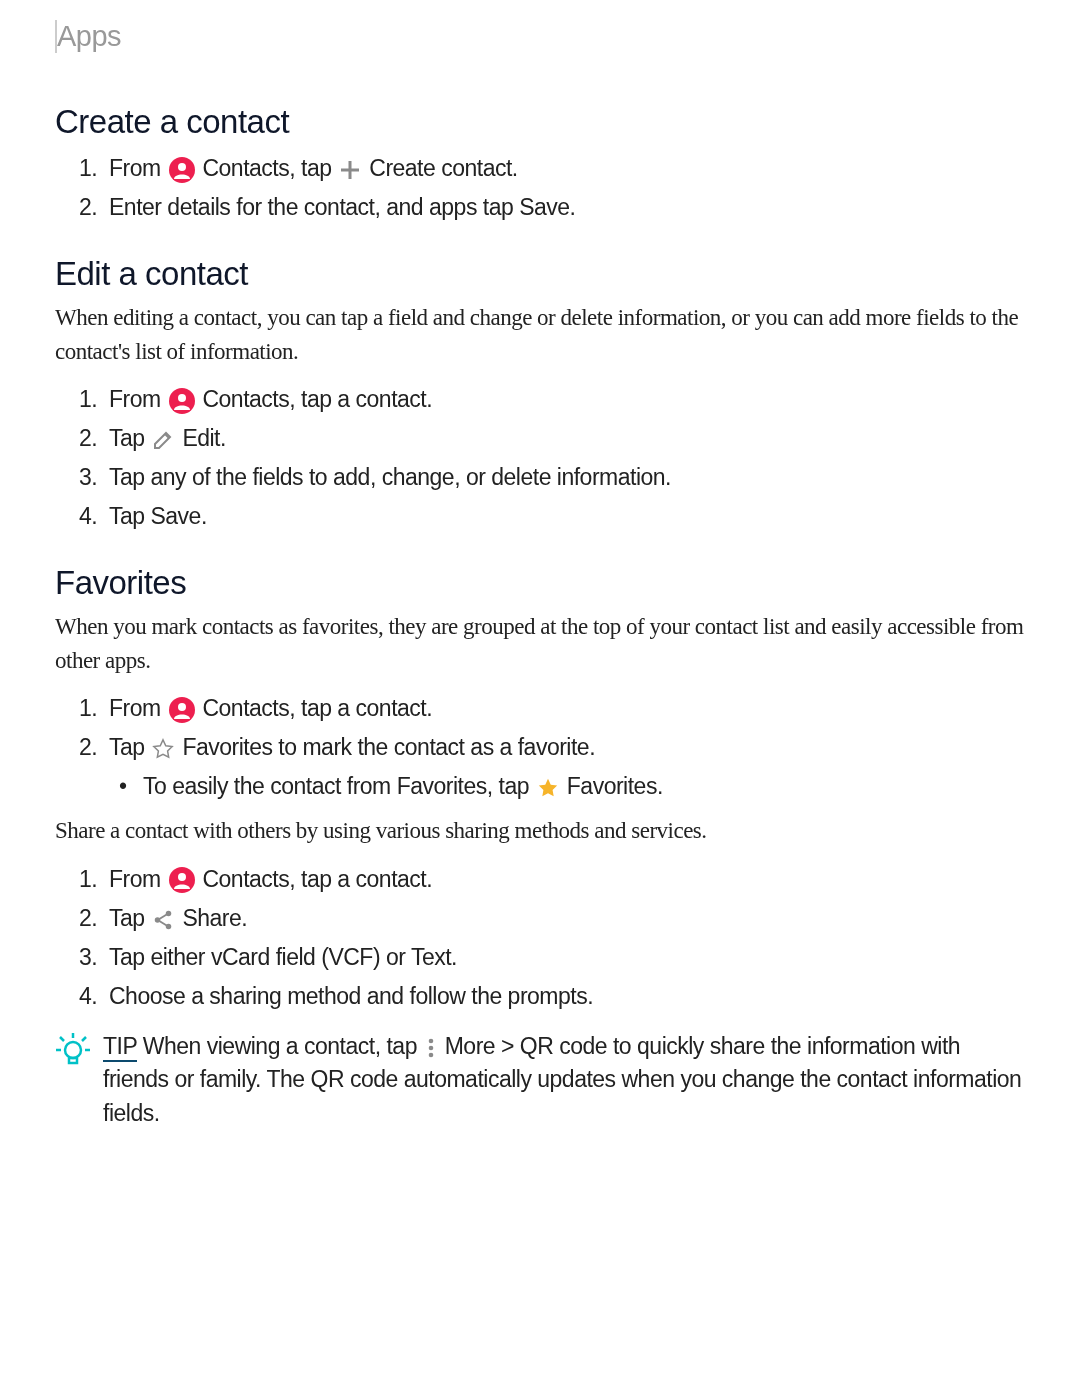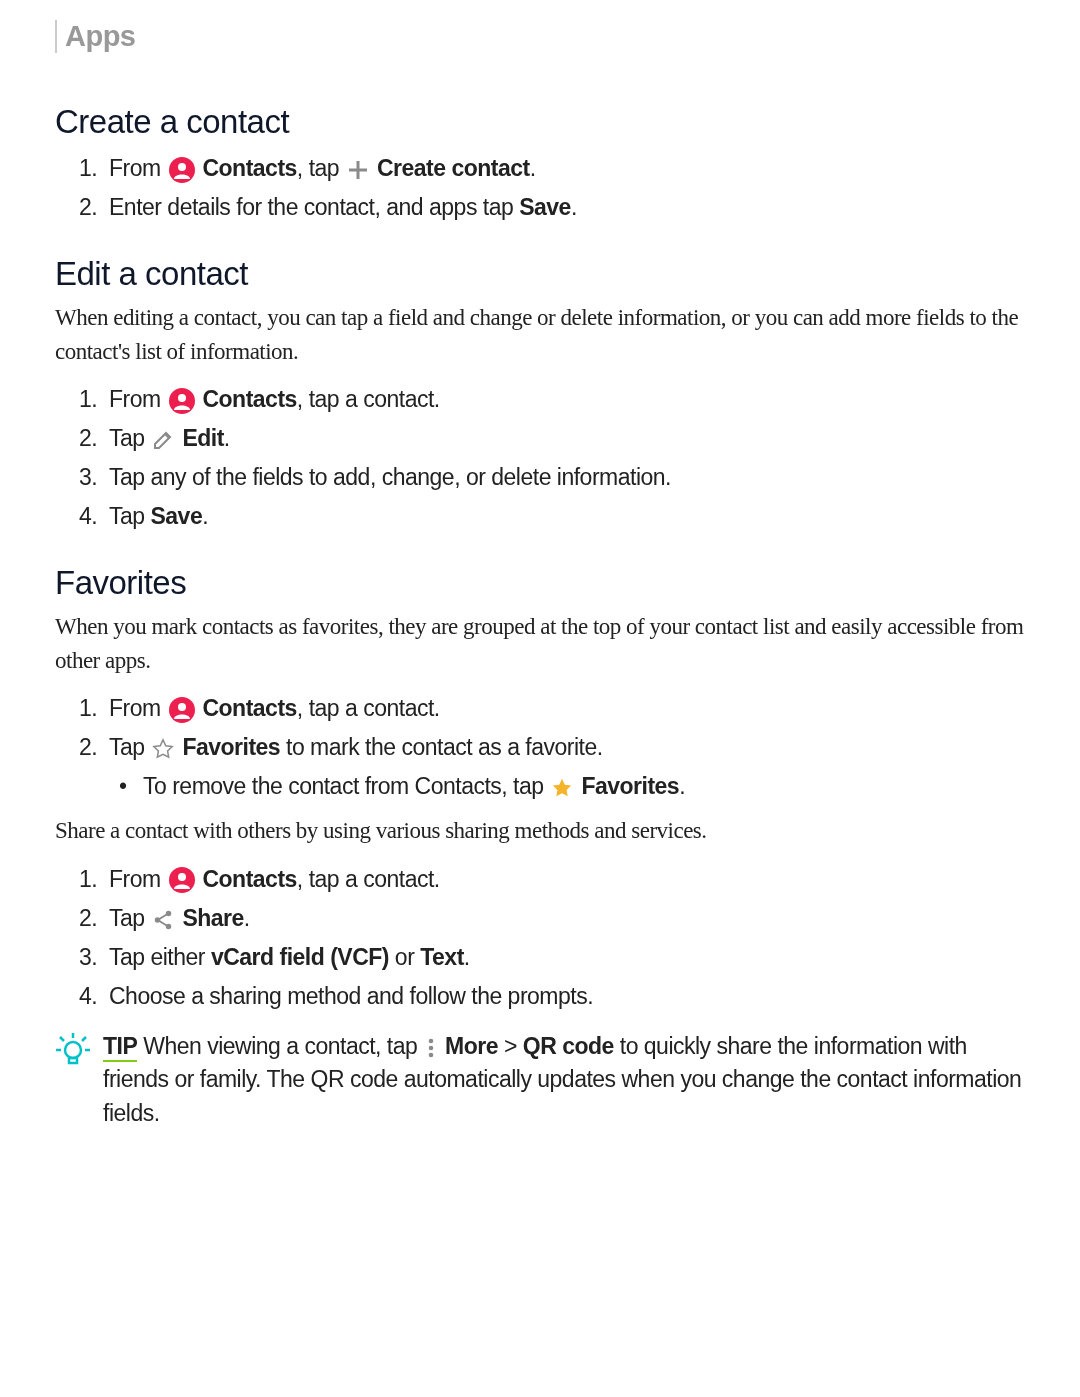--- a/index.html
+++ b/index.html
@@ -11,23 +11,23 @@
     background: #fff;
     color: #222;
     letter-spacing: -0.5px;
   }
   .page {
     padding: 20px 55px 50px 55px;
   }
   .breadcrumb {
     color: #999;
     font-size: 29px;
-    font-weight: 700;
+    font-weight: 400;
     border-left: 2px solid #ccc;
-    padding-left: 8px;
+    padding-left: 0;
     margin-bottom: 50px;
   }
   h2 {
     font-size: 33px;
     font-weight: 400;
     margin: 28px 0 8px 0;
     color: #0f172a;
   }
   p.desc {
     font-size: 23px;
@@ -65,39 +65,39 @@
   }
   .icon {
     display: inline-block;
     vertical-align: middle;
     margin: 0 2px;
   }
   .icon svg {
     display: block;
   }
   strong, .bold {
-    font-weight: 700;
+    font-weight: 400;
   }
   .tip-box {
     display: flex;
     gap: 12px;
     margin: 14px 0 0 0;
     align-items: flex-start;
   }
   .tip-icon {
     flex: 0 0 auto;
     margin-top: 2px;
   }
   .tip-text {
     font-size: 23px;
     line-height: 1.45;
   }
   .tip-text .tip-label {
-    font-weight: 700;
-    border-bottom: 2px solid #84cc16;
+    font-weight: 400;
+    border-bottom: 2px solid #0c4a6e;
     padding-bottom: 1px;
   }
 </style>
 </head>
 <body>
 
 <div class="page">
 
   <div class="breadcrumb">Apps</div>
 
@@ -149,21 +149,21 @@
             <circle cx="13" cy="10" r="4" fill="#fff"></circle>
             <path d="M5 22 C5 16 21 16 21 22 Z" fill="#fff"></path>
           </svg></span> <strong>Contacts</strong><span>, tap a contact.</span>
     </li>
     <li>
       <span>Tap </span><span class="icon"><svg width="22" height="22" viewBox="0 0 24 24">
             <path d="M12 2 L15 8.5 L22 9.3 L17 14.1 L18.2 21 L12 17.8 L5.8 21 L7 14.1 L2 9.3 L9 8.5 Z" fill="none" stroke="#8a8a8a" stroke-width="1.6"></path>
           </svg></span> <strong>Favorites</strong><span> to mark the contact as a favorite.</span>
       <ul>
         <li>
-          <span>To remove the contact from Contacts, tap </span><span class="icon"><svg width="22" height="22" viewBox="0 0 24 24">
+          <span>To easily the contact from Favorites, tap </span><span class="icon"><svg width="22" height="22" viewBox="0 0 24 24">
                 <path d="M12 2 L15 8.5 L22 9.3 L17 14.1 L18.2 21 L12 17.8 L5.8 21 L7 14.1 L2 9.3 L9 8.5 Z" fill="#f6b42a"></path>
               </svg></span> <strong>Favorites</strong><span>.</span>
         </li>
       </ul>
     </li>
   </ol>
 
   <p class="desc">Share a contact with others by using various sharing methods and services.</p>
   <ol>
     <li>

